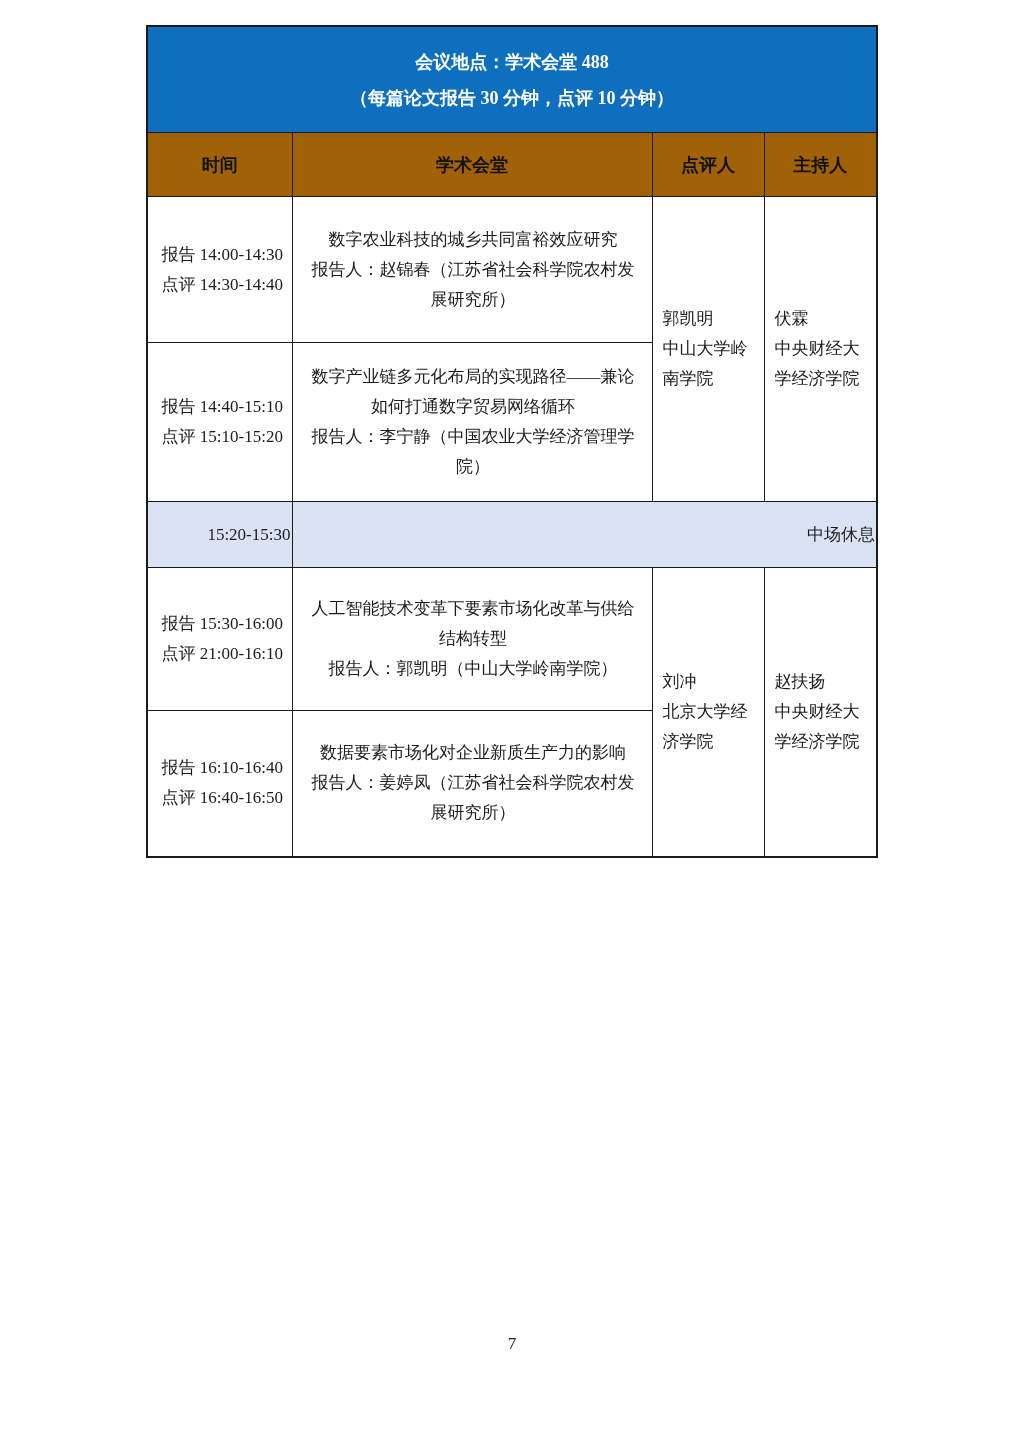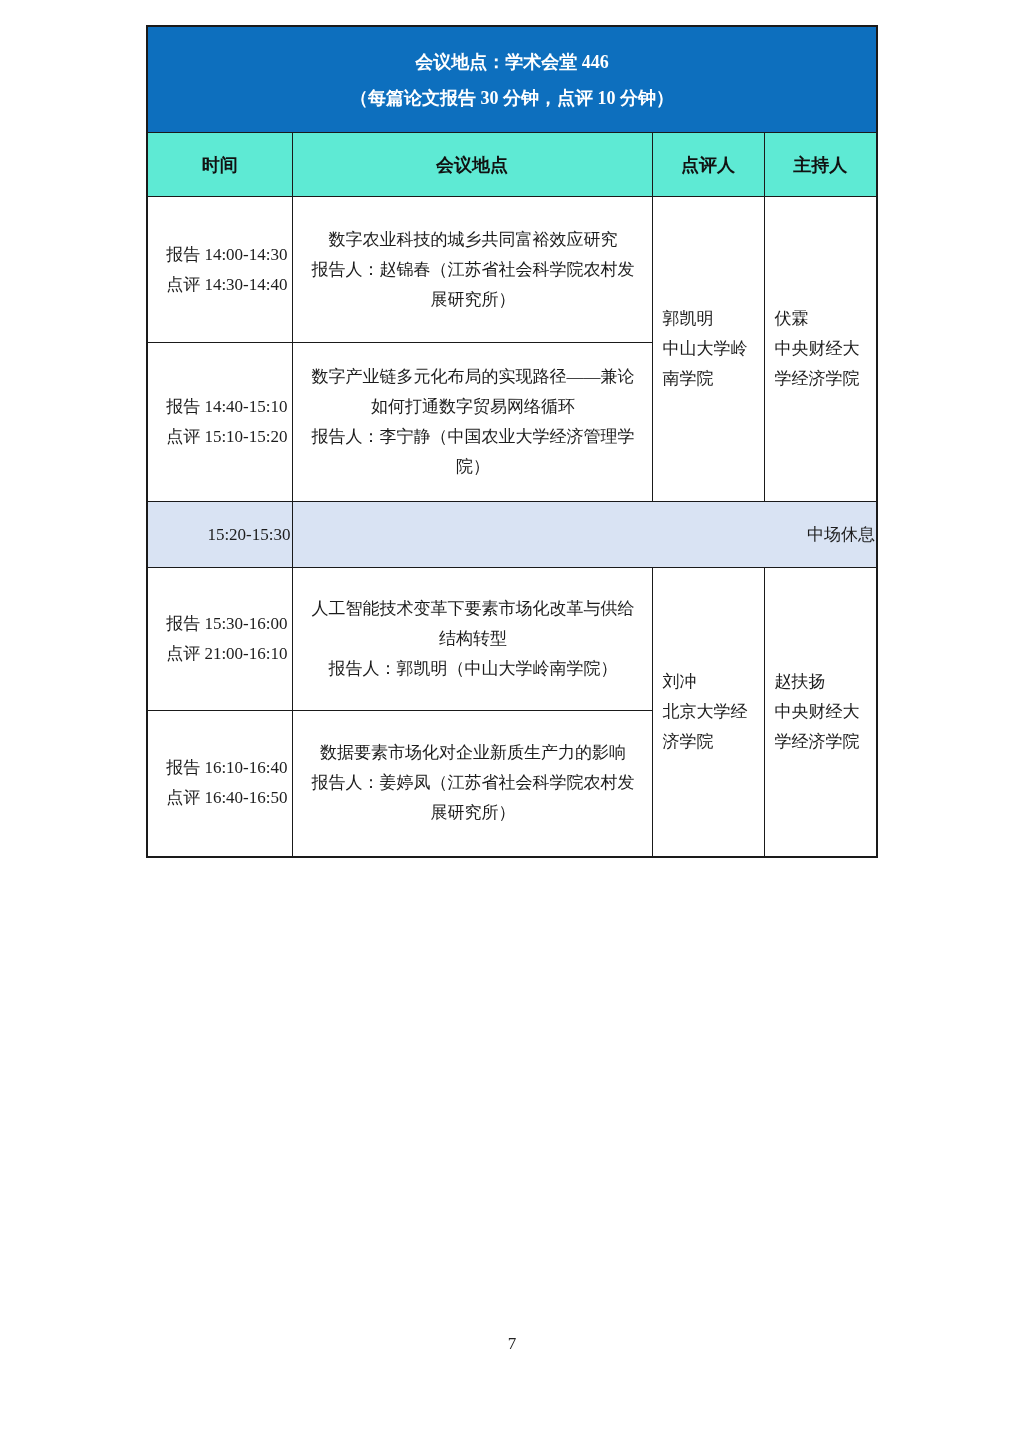--- a/index.html
+++ b/index.html
@@ -46,33 +46,33 @@
     color:#ffffff;
     text-align:center;
     vertical-align:middle;
     font-weight:bold;
     font-size:18px;
     line-height:36px;
   }
 
   tr.head-row { height:64px; }
   tr.head-row th {
-    background:#5eead4;
+    background:#a16207;
     font-family:"Liberation Sans","DejaVu Sans",sans-serif;
     font-weight:bold;
     font-size:18px;
     text-align:center;
     vertical-align:middle;
     color:#111111;
   }
 
   td { font-size:17px; line-height:30px; vertical-align:middle; }
 
   td.time-cell {
-    text-align:right;
+    text-align:center;
     padding:0 4px 0 9px;
     white-space:nowrap;
   }
   td.content-cell {
     text-align:center;
     padding:0 10px 0 12px;
   }
   td.person-cell {
     text-align:left;
     padding:0 10px;
@@ -110,28 +110,28 @@
     <colgroup>
       <col class="c-time">
         <col class="c-body">
         <col class="c-review">
         <col class="c-chair">
     </colgroup>
 
     <tbody>
         <tr>
       <td class="banner-cell" colspan="4">
-        <div>会议地点：学术会堂 446</div>
+        <div>会议地点：学术会堂 488</div>
         <div>（每篇论文报告 30 分钟，点评 10 分钟）</div>
       </td>
     </tr>
 
     <tr class="head-row">
       <th>时间</th>
-      <th>会议地点</th>
+      <th>学术会堂</th>
       <th>点评人</th>
       <th>主持人</th>
     </tr>
 
     <tr class="row-a">
       <td class="time-cell">
         <div>报告 14:00-14:30</div>
         <div>点评 14:30-14:40</div>
       </td>
       <td class="content-cell">

